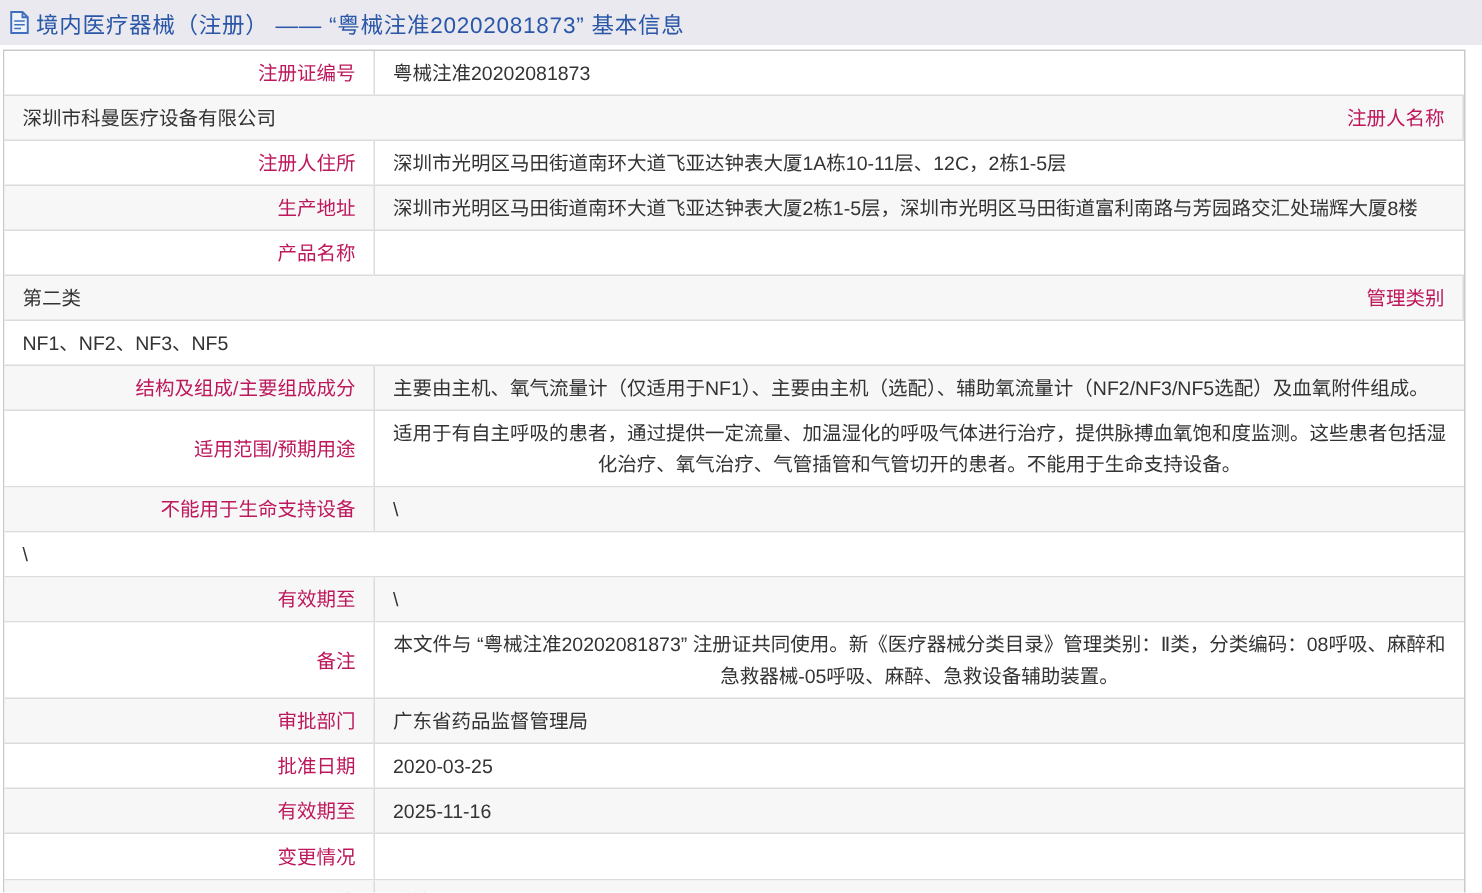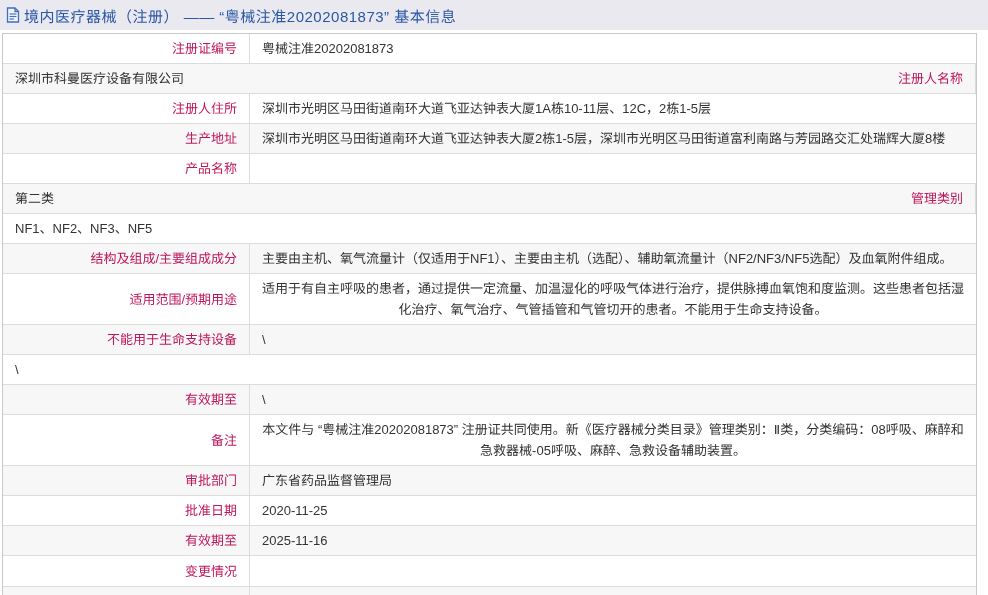--- a/index.html
+++ b/index.html
@@ -154,21 +154,21 @@
     <div class="cell value">本文件与 “粤械注准20202081873” 注册证共同使用。新《医疗器械分类目录》管理类别：Ⅱ类，分类编码：08呼吸、麻醉和急救器械-05呼吸、麻醉、急救设备辅助装置。</div>
   </div>
 
   <div class="row">
     <div class="cell label">审批部门</div>
     <div class="cell value">广东省药品监督管理局</div>
   </div>
 
   <div class="row">
     <div class="cell label">批准日期</div>
-    <div class="cell value">2020-11-25</div>
+    <div class="cell value">2020-03-25</div>
   </div>
 
   <div class="row">
     <div class="cell label">有效期至</div>
     <div class="cell value">2025-11-16</div>
   </div>
 
   <div class="row taller">
     <div class="cell label">变更情况</div>
     <div class="cell value"></div>

